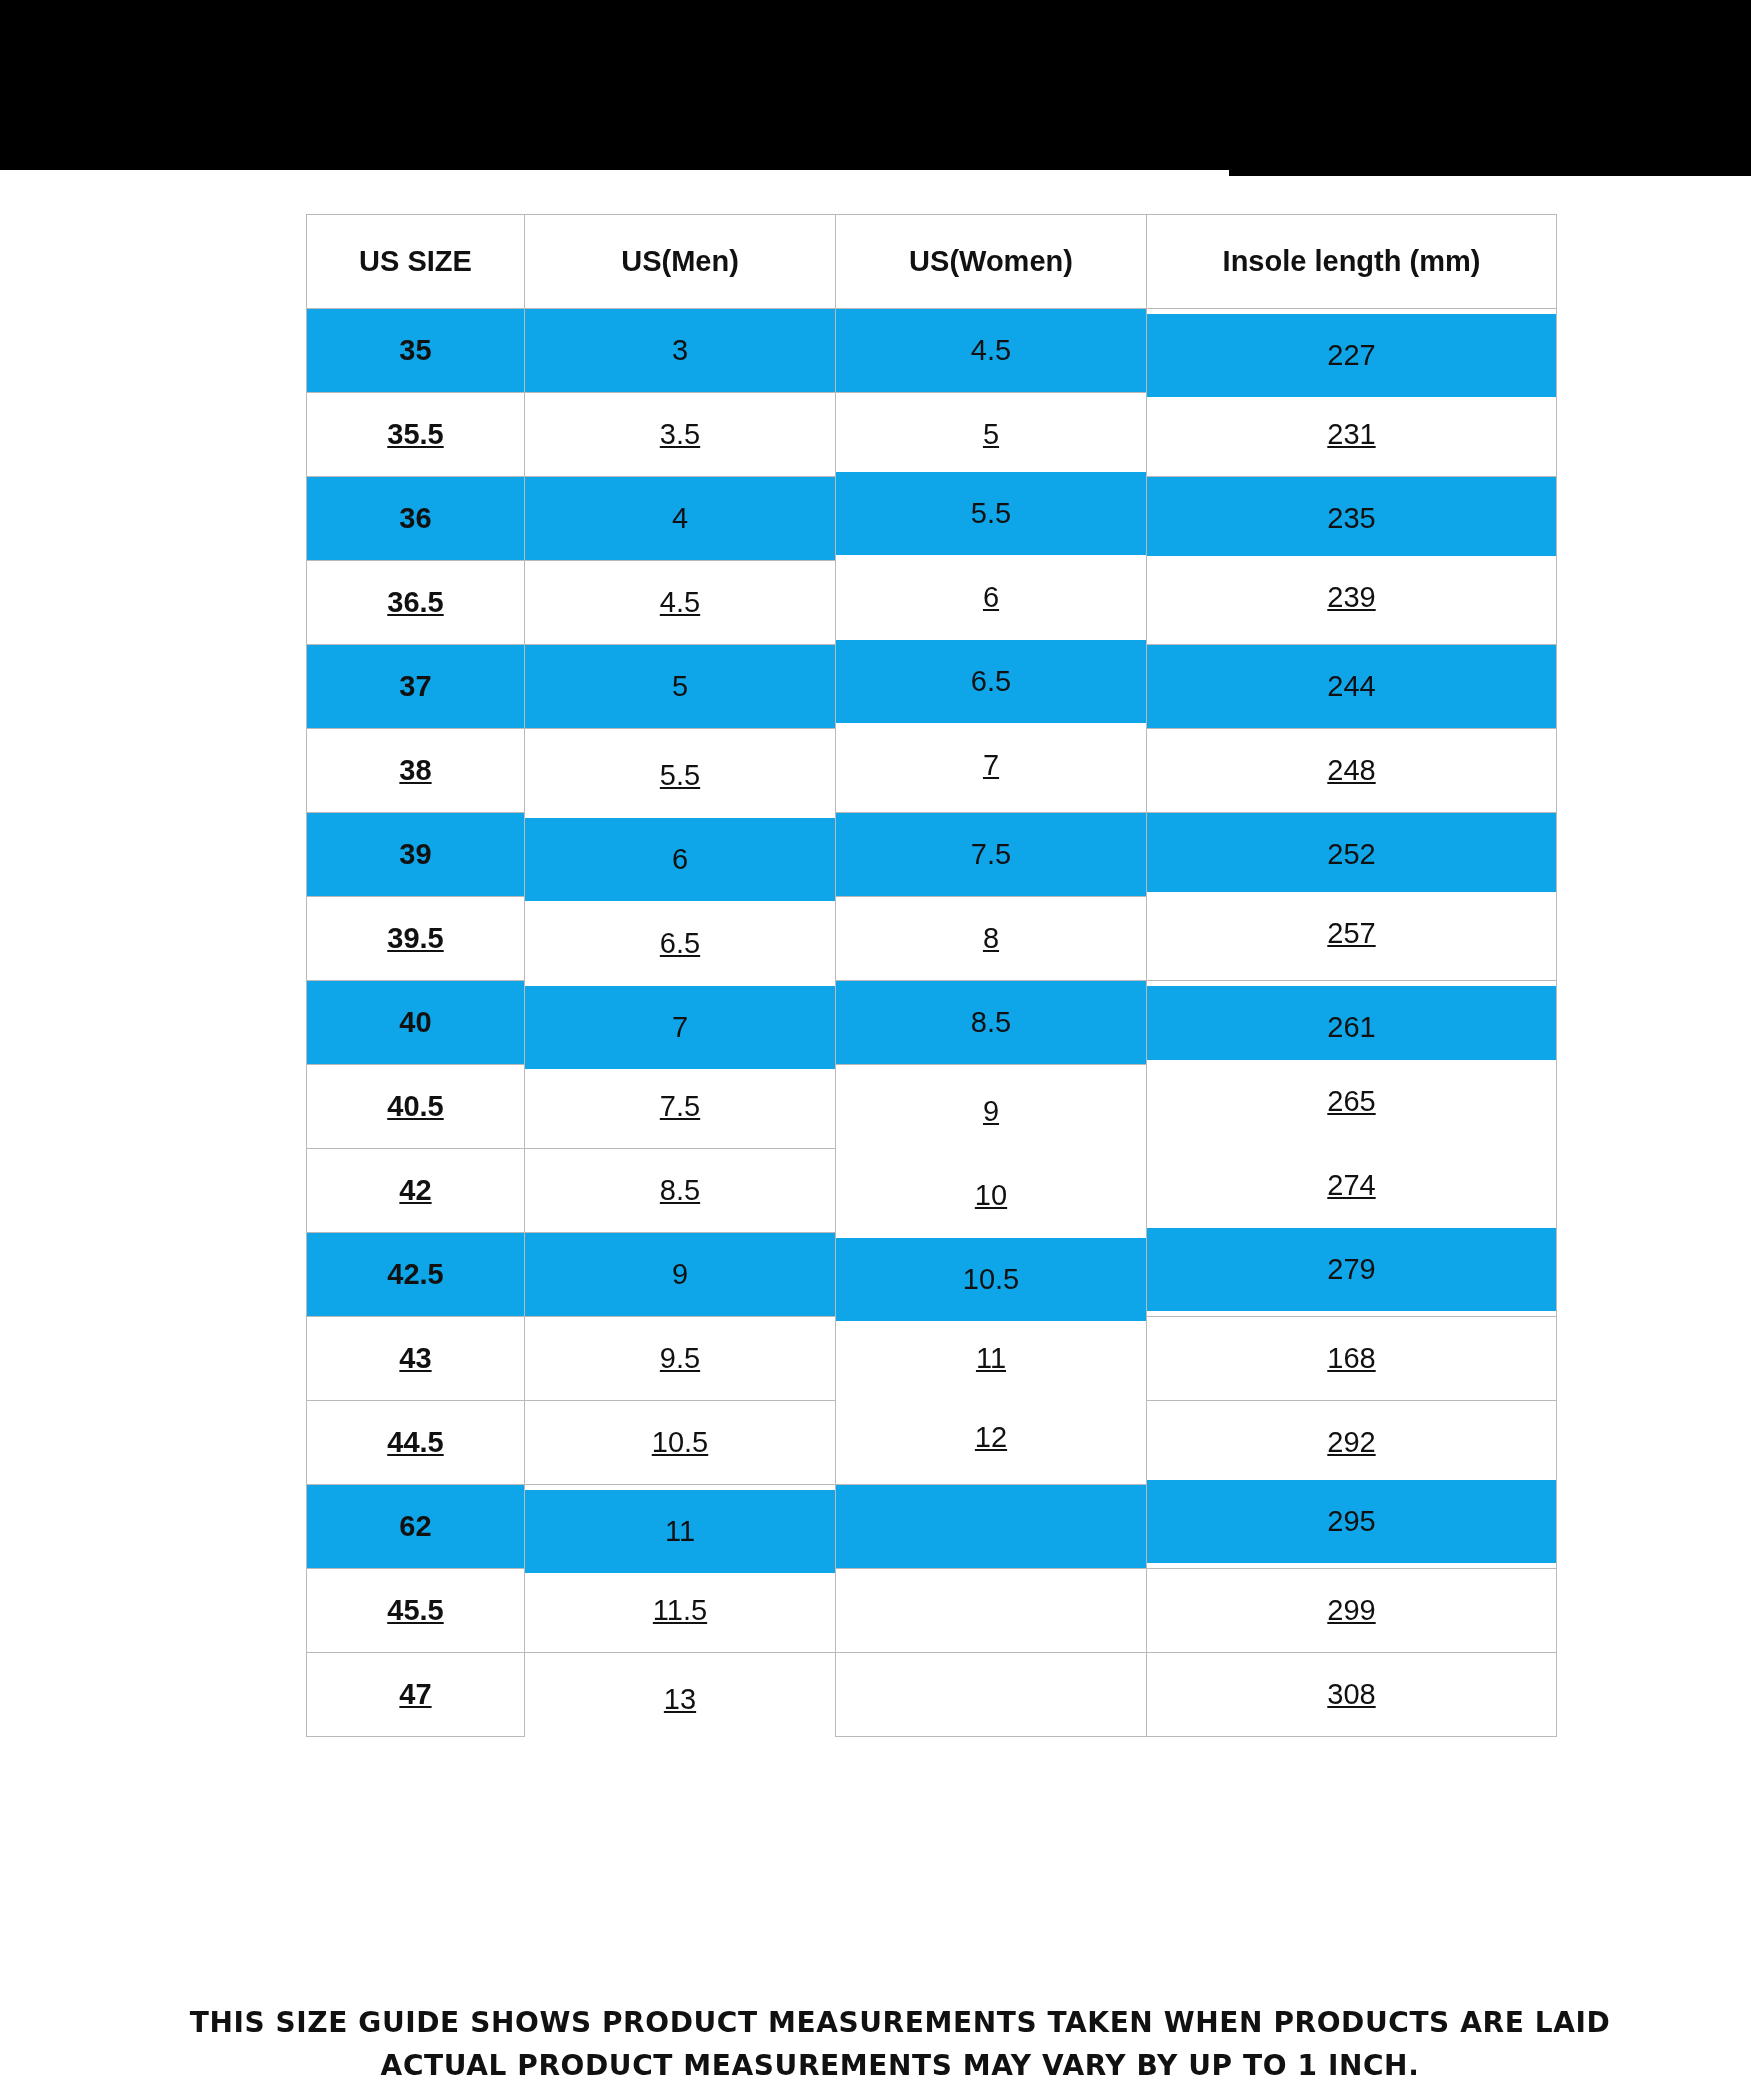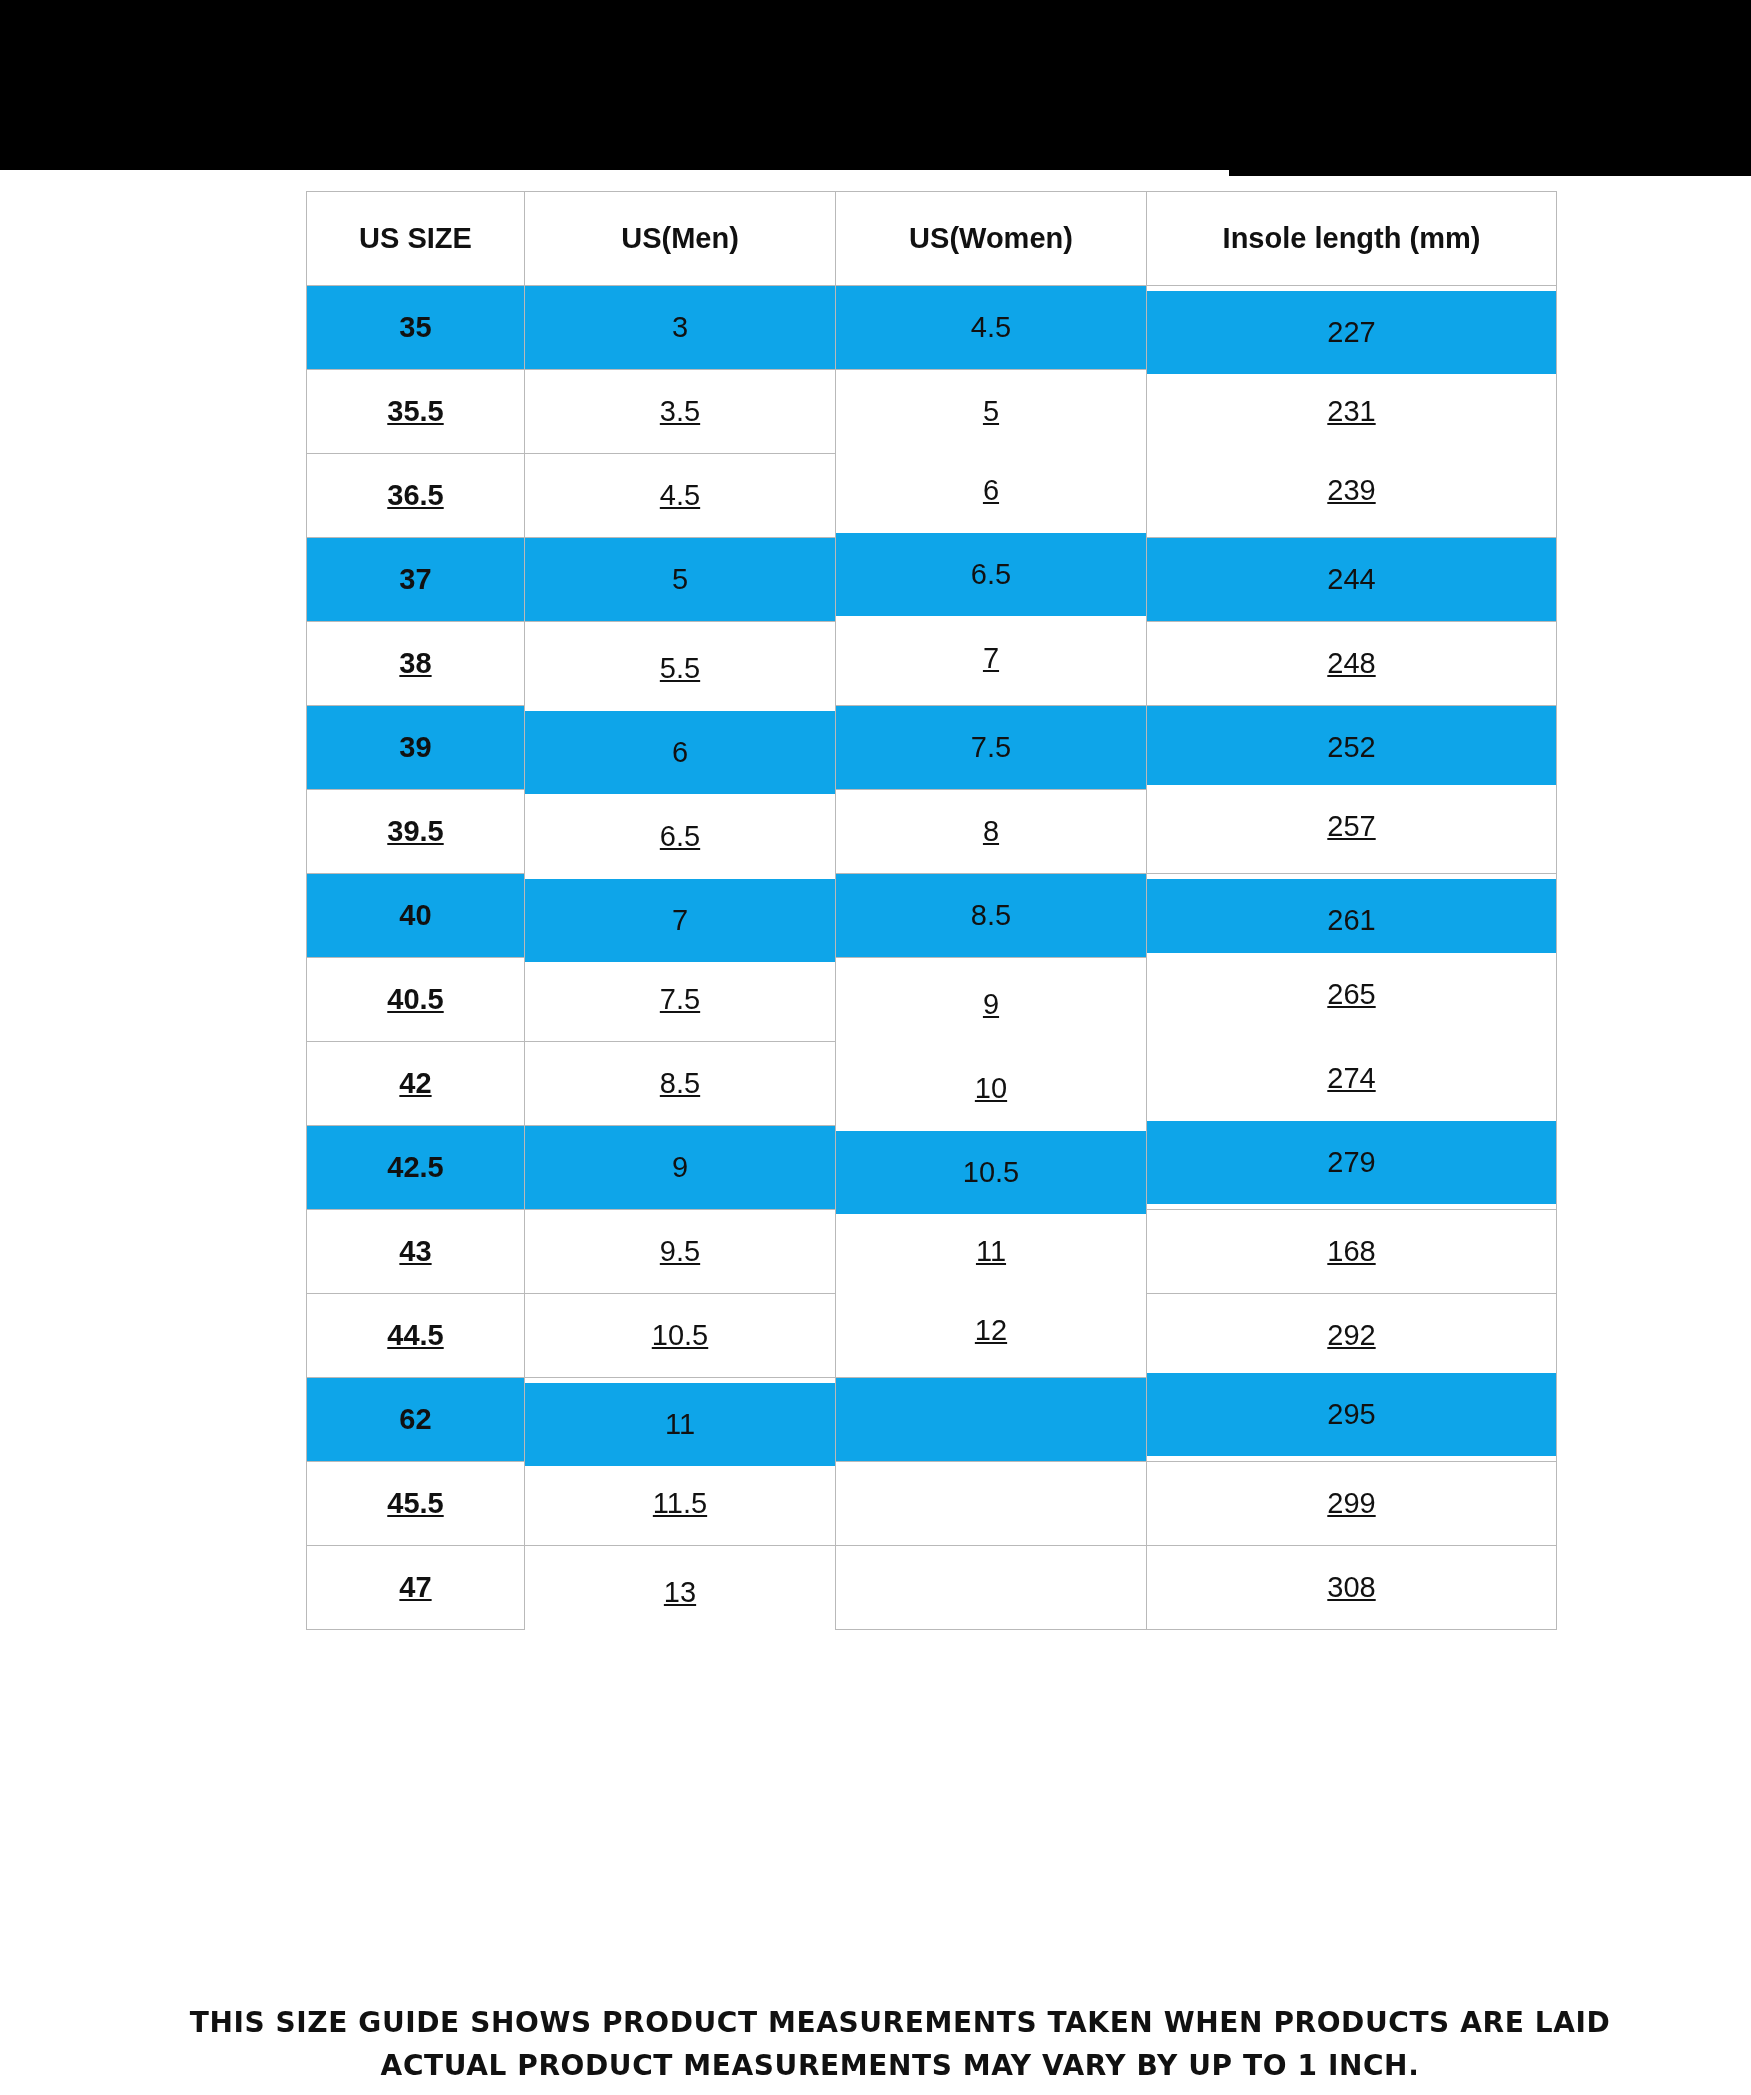--- a/index.html
+++ b/index.html
@@ -32,21 +32,21 @@
   .band-right {
     position: absolute;
     top: 170px;
     left: 1229px;
     width: 522px;
     height: 5.8px;
     background: #000000;
   }
   .table-wrap {
     position: absolute;
-    top: 191px;
+    top: 214px;
     left: 269px;
     width: 1250px;
     padding-left: 37px;
   }
   table.size-table {
     border-collapse: collapse;
     width: 1250px;
     table-layout: fixed;
   }
   table.size-table th,
@@ -131,20 +131,26 @@
           <td>3</td>
           <td>4.5</td>
           <td class="nudge-down">227</td>
         </tr>
         <tr class="even">
           <td class="col-size">35.5</td>
           <td>3.5</td>
           <td>5</td>
           <td>231</td>
         </tr>
+        <tr class="odd">
+          <td class="col-size">36</td>
+          <td>4</td>
+          <td class="nudge-up">5.5</td>
+          <td>235</td>
+        </tr>
         <tr class="even">
           <td class="col-size">36.5</td>
           <td>4.5</td>
           <td class="nudge-up">6</td>
           <td class="nudge-up">239</td>
         </tr>
         <tr class="odd">
           <td class="col-size">37</td>
           <td>5</td>
           <td class="nudge-up">6.5</td>

